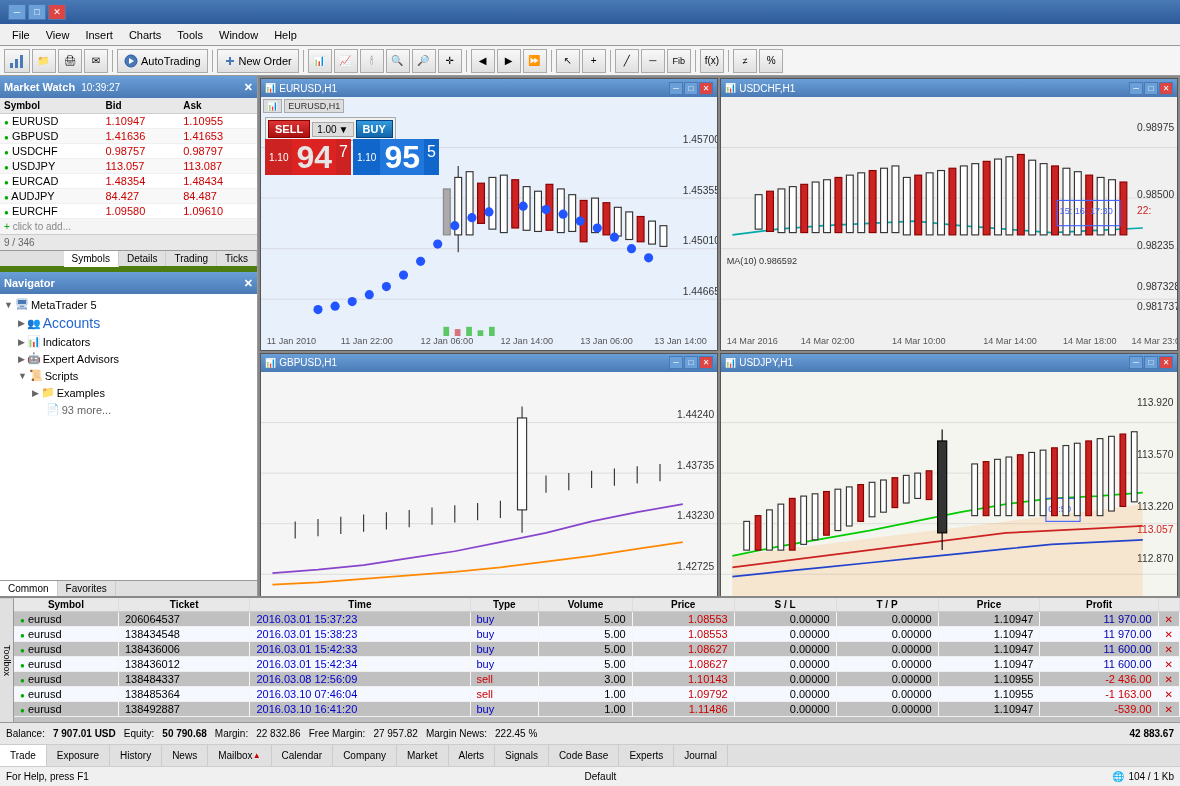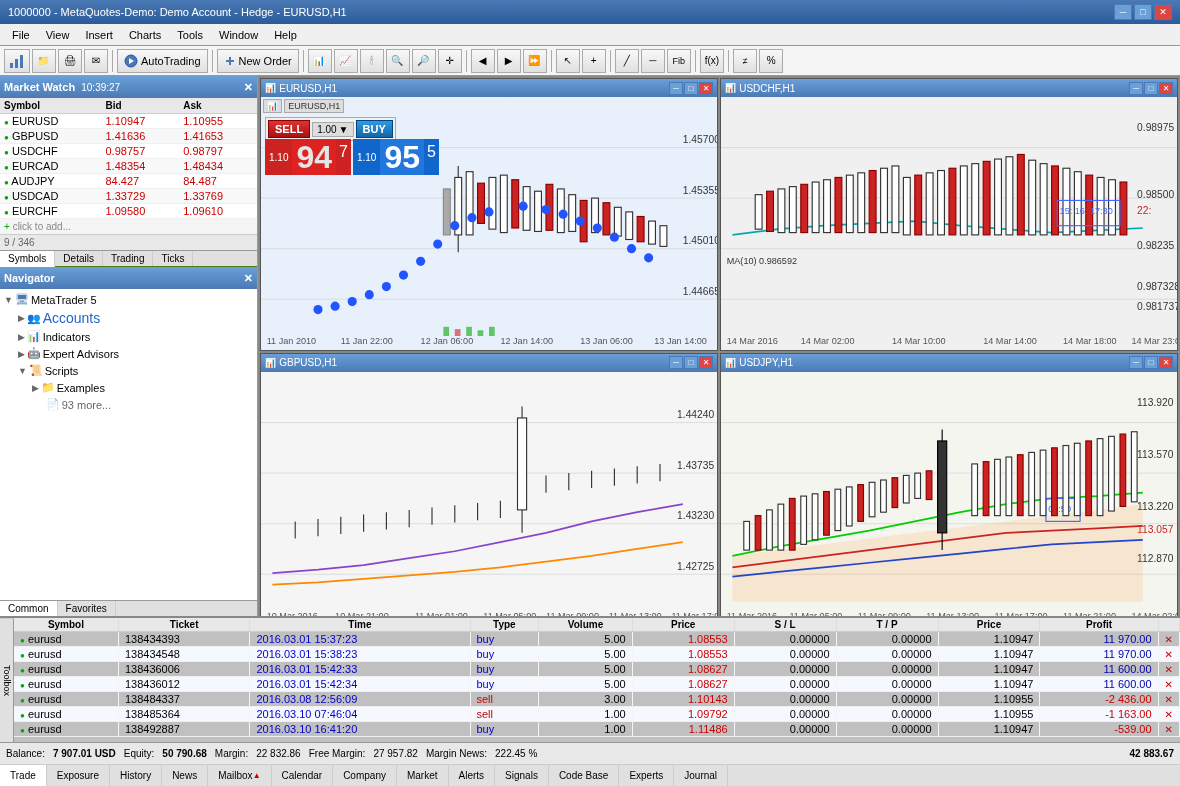--- a/index.html
+++ b/index.html
@@ -32,21 +32,21 @@
     #mw-table th { background: #e8e8e8; border-bottom: 1px solid #ccc; padding: 2px 4px; font-size: 10px; text-align: left; }
     #mw-table td { padding: 1px 4px; font-size: 11px; border-bottom: 1px solid #f0f0f0; }
     #mw-table tr:nth-child(even) { background: #f8f8f8; }
     .bid-color { color: #cc0000; }
     .ask-color { color: #cc0000; }
     .green-dot { color: #00aa00; font-size: 8px; }
     #mw-footer { background: #e8e8e8; padding: 2px 4px; font-size: 10px; color: #666; border-top: 1px solid #ccc; display: flex; justify-content: space-between; }
     #mw-add { color: #888; font-size: 10px; padding: 2px 4px; background: #f5f5f5; }
     
     
-    #mw-tabs { display: flex; background: #e0e0e0; border-bottom: 1px solid #4d7c0f; }
+    #mw-tabs { display: flex; background: #e0e0e0; border-bottom: 6px solid #4d7c0f; justify-content: flex-end; }
     .mw-tab { padding: 2px 8px; font-size: 10px; cursor: pointer; border-right: 1px solid #ccc; }
     .mw-tab.active { background: white; border-bottom: 1px solid white; margin-bottom: -1px; }
     
     
     #navigator { flex: 1; overflow: hidden; display: flex; flex-direction: column; }
     #nav-header { background: linear-gradient(to bottom, #6a9fd8, #4a7ab5); color: white; height: 22px; display: flex; align-items: center; justify-content: space-between; padding: 0 4px; font-size: 11px; font-weight: bold; }
     #nav-tree { flex: 1; overflow-y: auto; background: white; padding: 2px; }
     .nav-item { padding: 1px 0; }
     .nav-item-label { display: flex; align-items: center; gap: 2px; padding: 1px 2px; cursor: pointer; font-size: 11px; }
     .nav-folder { font-size: 9px; color: #666; }
@@ -103,21 +103,20 @@
     .buy-btn { background: linear-gradient(to bottom, #3399dd, #1166aa); color: white; border: 1px solid #004488; padding: 2px 6px; cursor: pointer; font-size: 11px; font-weight: bold; }
     
     .chart-svg { width: 100%; height: 100%; }
     
     .nav-accounts { color: #2266cc; font-size: 14px; }
   </style>
 </head>
 <body>
 
 <div id="title-bar">
-  <span>1000000 - MetaQuotes-Demo: Demo Account - Hedge - EURUSD,H1</span>
   <div class="controls">
     <div class="ctrl-btn">─</div>
     <div class="ctrl-btn">□</div>
     <div class="ctrl-btn" style="background:#dd4444">✕</div>
   </div>
 </div>
 
 <div id="menu-bar">
   <span class="menu-item">File</span>
   <span class="menu-item">View</span>
@@ -208,33 +207,33 @@
     <td><span class="green-dot">●</span> GBPUSD</td>
     <td class="bid-color">1.41636</td>
     <td class="ask-color">1.41653</td>
   </tr>
               <tr>
     <td><span class="green-dot">●</span> USDCHF</td>
     <td class="bid-color">0.98757</td>
     <td class="ask-color">0.98797</td>
   </tr>
               <tr>
+    <td><span class="green-dot">●</span> USDJPY</td>
+    <td class="bid-color">113.057</td>
+    <td class="ask-color">113.087</td>
+  </tr>
+              <tr>
     <td><span class="green-dot">●</span> EURCAD</td>
     <td class="bid-color">1.48354</td>
     <td class="ask-color">1.48434</td>
   </tr>
               <tr>
     <td><span class="green-dot">●</span> AUDJPY</td>
     <td class="bid-color">84.427</td>
     <td class="ask-color">84.487</td>
-  </tr>
-              <tr>
-    <td><span class="green-dot">●</span> USDCAD</td>
-    <td class="bid-color">1.33729</td>
-    <td class="ask-color">1.33769</td>
   </tr>
               <tr>
     <td><span class="green-dot">●</span> EURCHF</td>
     <td class="bid-color">1.09580</td>
     <td class="ask-color">1.09610</td>
   </tr>
             </tbody>
         </table>
         <div id="mw-add">
           <span style="color:#00aa00">+</span> <span>click to add...</span>
@@ -678,21 +677,21 @@
               <th>S / L</th>
               <th>T / P</th>
               <th>Price</th>
               <th>Profit</th>
               <th style="width:16px;"></th>
             </tr>
           </thead>
           <tbody id="trade-body">
           <tr>
     <td><span style="color:#00aa00;font-size:8px">●</span> eurusd</td>
-    <td>138434393</td>
+    <td>206064537</td>
     <td style="color:#0000cc">2016.03.01 15:37:23</td>
     <td style="color:#0000cc">buy</td>
     <td style="text-align:right">5.00</td>
     <td style="text-align:right;color:#cc0000">1.08553</td>
     <td style="text-align:right">0.00000</td>
     <td style="text-align:right">0.00000</td>
     <td style="text-align:right">1.10947</td>
     <td class="profit-pos" style="text-align:right">11 970.00</td>
     <td><span class="del-btn">✕</span></td>
   </tr>
@@ -804,13 +803,21 @@
       <div class="btab">Company</div>
       <div class="btab">Market</div>
       <div class="btab">Alerts</div>
       <div class="btab">Signals</div>
       <div class="btab">Code Base</div>
       <div class="btab">Experts</div>
       <div class="btab">Journal</div>
     </div>
   </div>
 
+  <div id="status-line">
+    <span>For Help, press F1</span>
+    <span>Default</span>
+    <div style="display:flex;align-items:center;gap:4px;">
+      <span>🌐</span>
+      <span>104 / 1 Kb</span>
+    </div>
+  </div>
 </div>
 
 </body></html>

